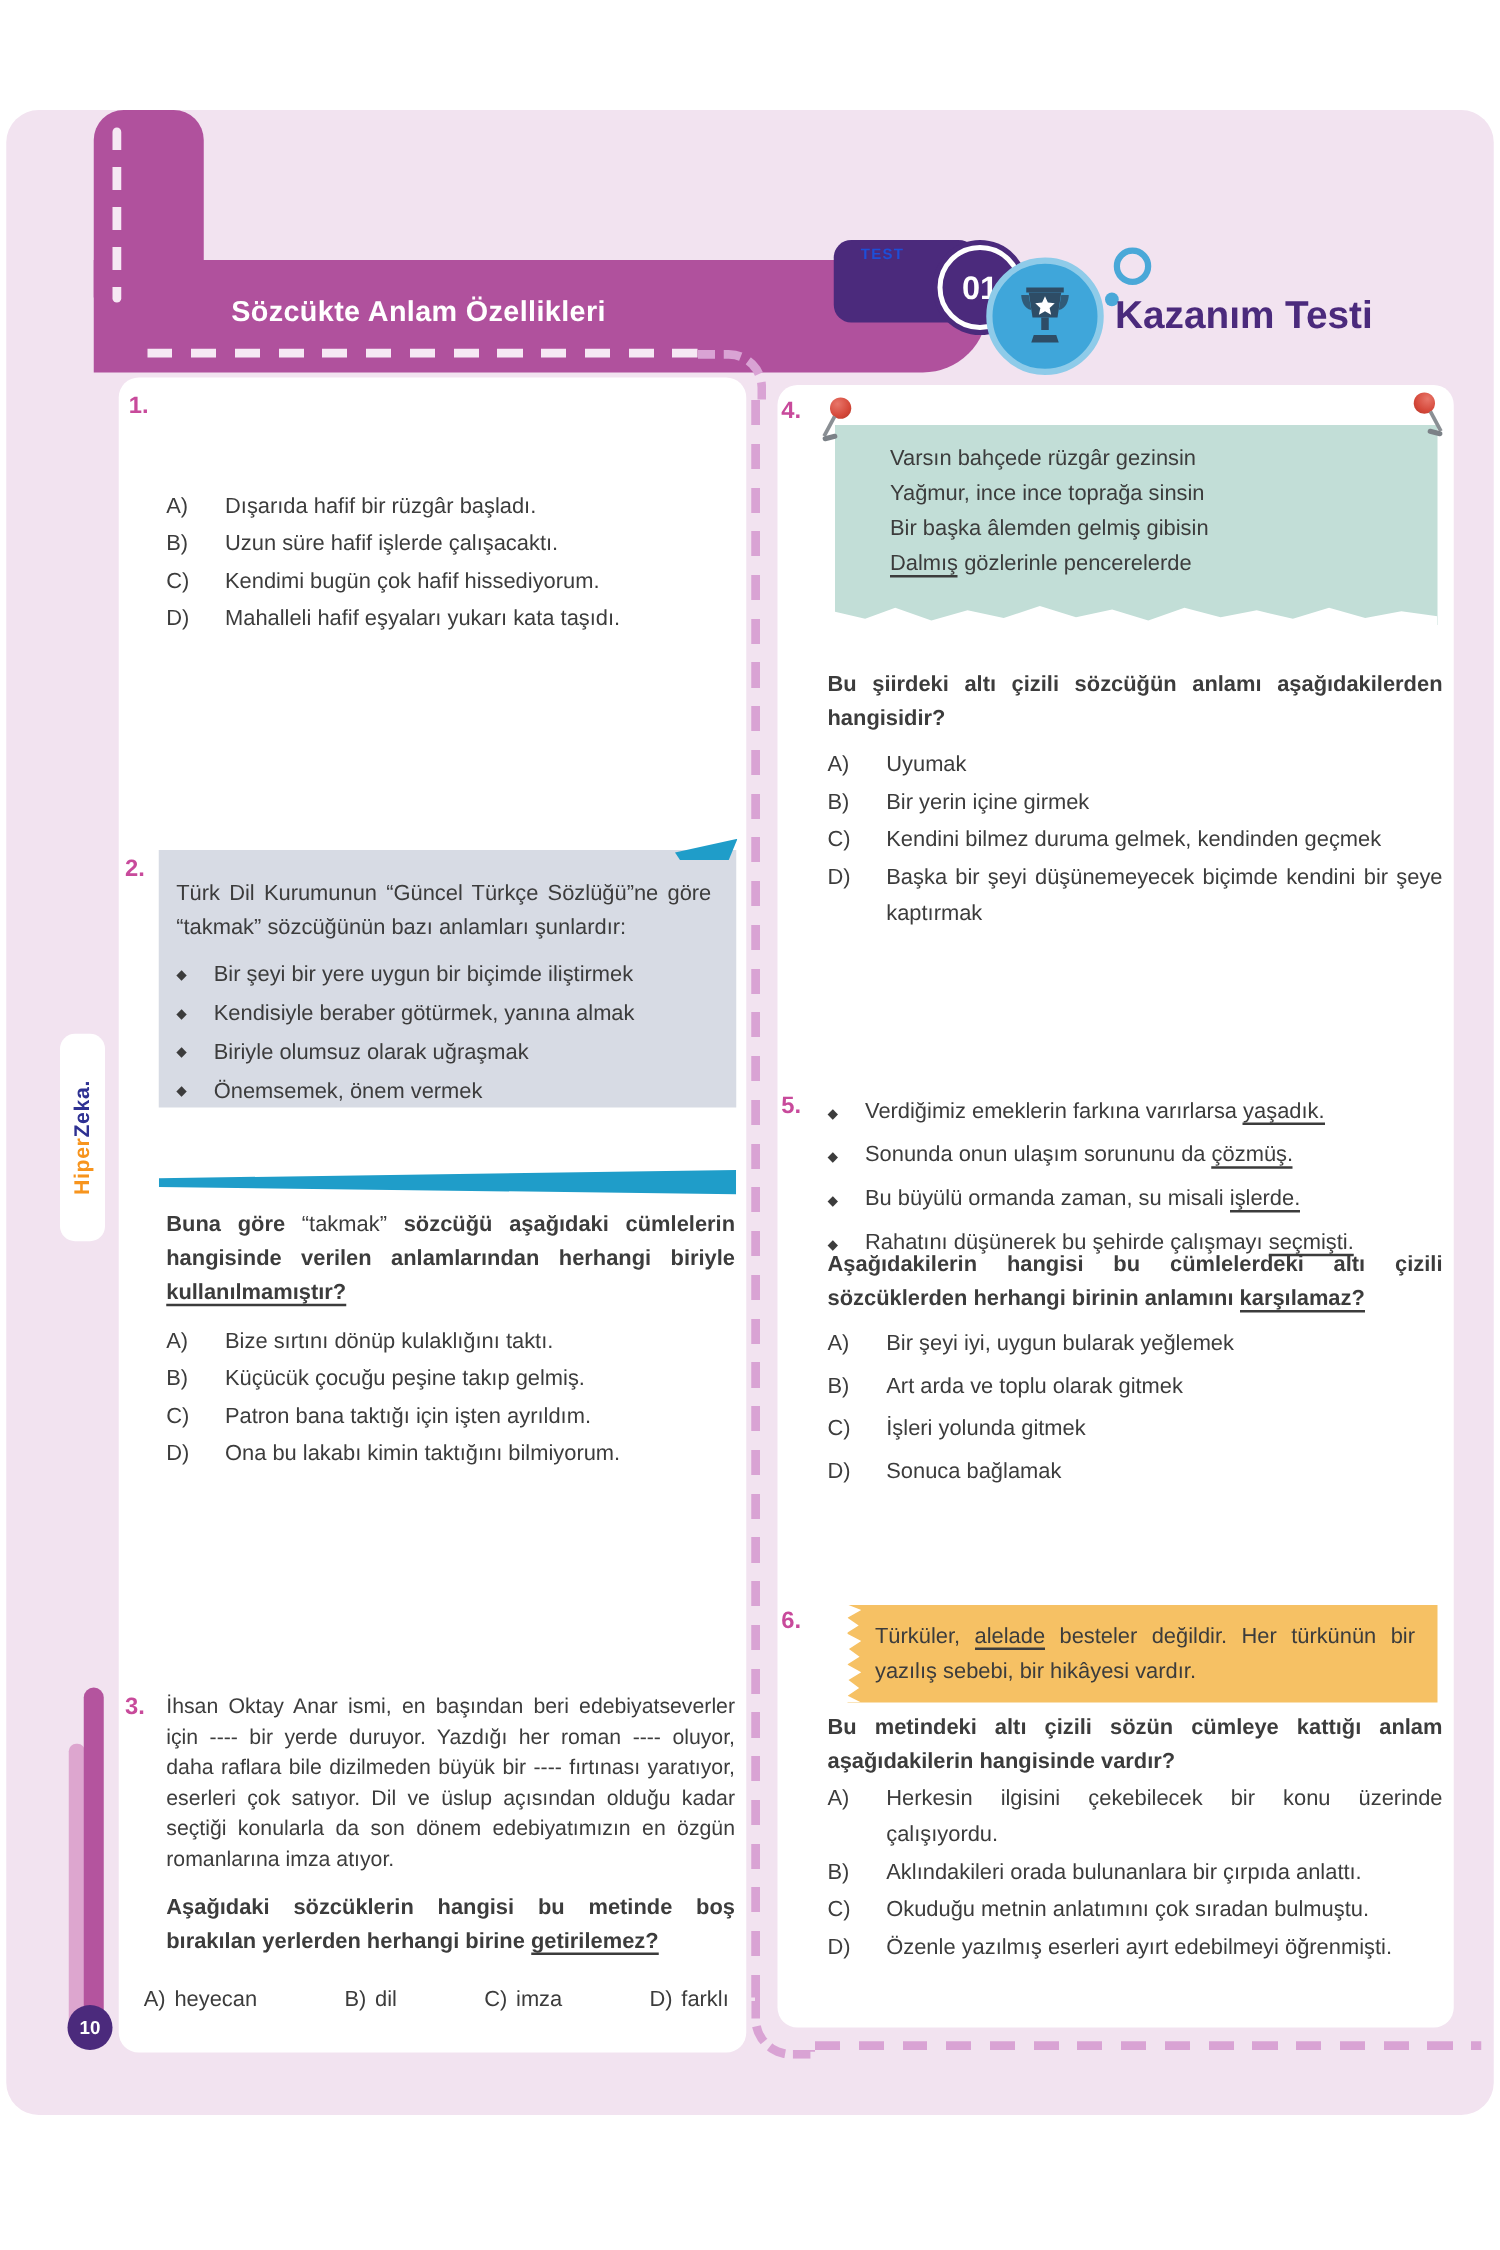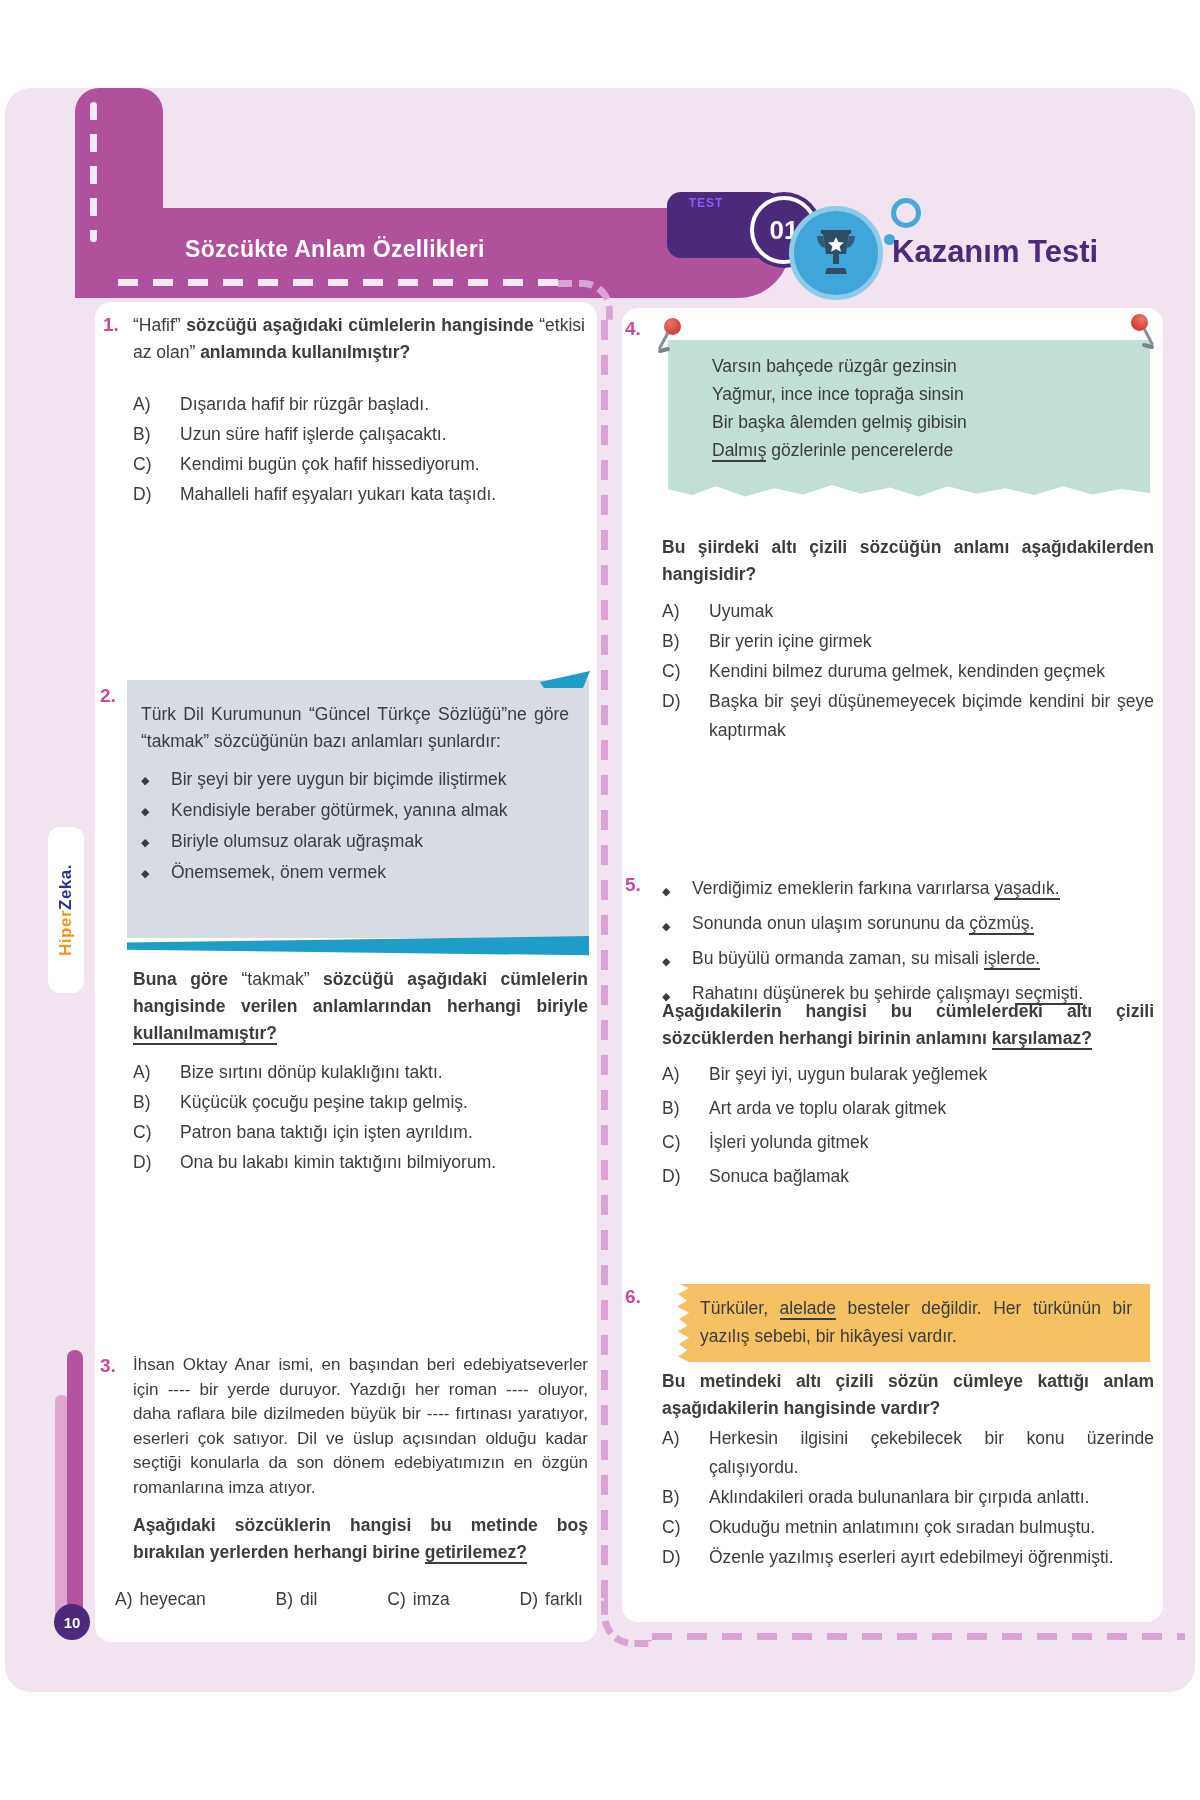--- a/index.html
+++ b/index.html
@@ -21,21 +21,21 @@
   .dash-corner-top{left:558px;top:280px;width:48px;height:34px;
     border-top:7px dashed #d9a3d4;border-right:7px dashed #d9a3d4;border-top-right-radius:30px;}
   .dash-v-pink{left:601px;top:320px;width:7px;height:1278px;
     background:repeating-linear-gradient(180deg,#d9a3d4 0 20px,transparent 20px 35px);}
   .dash-corner-bot{left:601px;top:1594px;width:44px;height:46px;
     border-left:7px dashed #d9a3d4;border-bottom:7px dashed #d9a3d4;border-bottom-left-radius:32px;}
   .dash-h-pink{left:652px;top:1633px;width:533px;height:7px;
     background:repeating-linear-gradient(90deg,#d9a3d4 0 20px,transparent 20px 35px);}
 
   .test-tab{left:667px;top:192px;width:114px;height:66px;background:#4b2a7c;border-radius:14px;}
-  .test-label{left:684px;top:196px;width:44px;text-align:center;font-size:12px;font-weight:bold;color:#8b5cf6;letter-spacing:1px;}
+  .test-label{left:684px;top:196px;width:44px;text-align:center;font-size:12px;font-weight:bold;color:#1d4ed8;letter-spacing:1px;}
   .test-circle{left:750px;top:196px;width:60px;height:60px;background:#4b2a7c;border:4px solid #ffffff;
     box-shadow:0 0 0 4px #4b2a7c;border-radius:50%;display:flex;align-items:center;justify-content:center;
     color:#fff;font-size:26px;font-weight:bold;}
   .trophy-wrap{left:789px;top:206px;width:84px;height:84px;background:#3fa6da;border:5px solid #8ecbe9;
     border-radius:50%;display:flex;align-items:center;justify-content:center;}
   .bubble1{left:891px;top:198px;width:20px;height:20px;border:5px solid #4aa8d8;border-radius:50%;}
   .bubble2{left:884px;top:234px;width:11px;height:11px;background:#4aa8d8;border-radius:50%;}
   .kazanim{left:892px;top:234px;font-size:31px;font-weight:bold;color:#4b2a7c;}
 
   
@@ -46,21 +46,21 @@
   .qnum{font-size:19px;font-weight:bold;color:#c84a9b;}
   .stem{font-size:17.5px;line-height:27px;text-align:justify;}
   .passage{font-size:17px;line-height:24.5px;text-align:justify;}
   .opts .opt{display:flex;font-size:17.5px;line-height:29px;margin-bottom:1px;}
   .opts .L{width:31px;flex:none;}
   .opts .T{flex:1;text-align:justify;margin-left:16px;}
   .b{font-weight:bold;}
   .u{border-bottom:2px solid currentColor;}
 
   
-  .q2-box{left:127px;top:680px;width:462px;height:258px;background:#d7dbe4;}
+  .q2-box{left:127px;top:680px;width:462px;height:206px;background:#d7dbe4;}
   .q2-wedge{left:540px;top:671px;width:50px;height:17px;background:#1f9dc9;
     clip-path:polygon(0 65%,100% 0,86% 100%,8% 100%);}
   .q2-swoosh{left:127px;top:936px;width:462px;height:22px;background:#1f9dc9;
     clip-path:polygon(0 30%,100% 0,100% 88%,0 62%);}
   .q2-box-inner{padding:21px 20px 0 14px;font-size:17.5px;}
   .q2-intro{line-height:27px;text-align:justify;margin-bottom:9px;}
   .brow{display:flex;line-height:30px;}
   .bullet{width:30px;flex:none;font-size:11px;text-align:left;padding-top:1px;}
 
   
@@ -127,21 +127,20 @@
     </svg>
   </div>
   <div class="abs bubble1"></div>
   <div class="abs bubble2"></div>
   <div class="abs kazanim">Kazanım Testi</div>
 
   <div class="abs panel-left"></div>
   <div class="abs panel-right"></div>
 
   <div class="abs qnum" style="left:103px;top:314px;">1.</div>
-  <div class="abs stem" style="left:133px;top:312px;width:452px;"><span>“Hafif” </span><span class="b">sözcüğü aşağıdaki cümlelerin hangisinde </span><span>“etkisi az olan” </span><span class="b">anlamında kullanılmıştır?</span></div>
   <div class="abs opts" style="left:133px;top:390px;width:452px;">
     <div class="opt">
         <span class="L">A)</span>
         <span class="T">Dışarıda hafif bir rüzgâr başladı.</span>
       </div>
     <div class="opt">
         <span class="L">B)</span>
         <span class="T">Uzun süre hafif işlerde çalışacaktı.</span>
       </div>
     <div class="opt">

